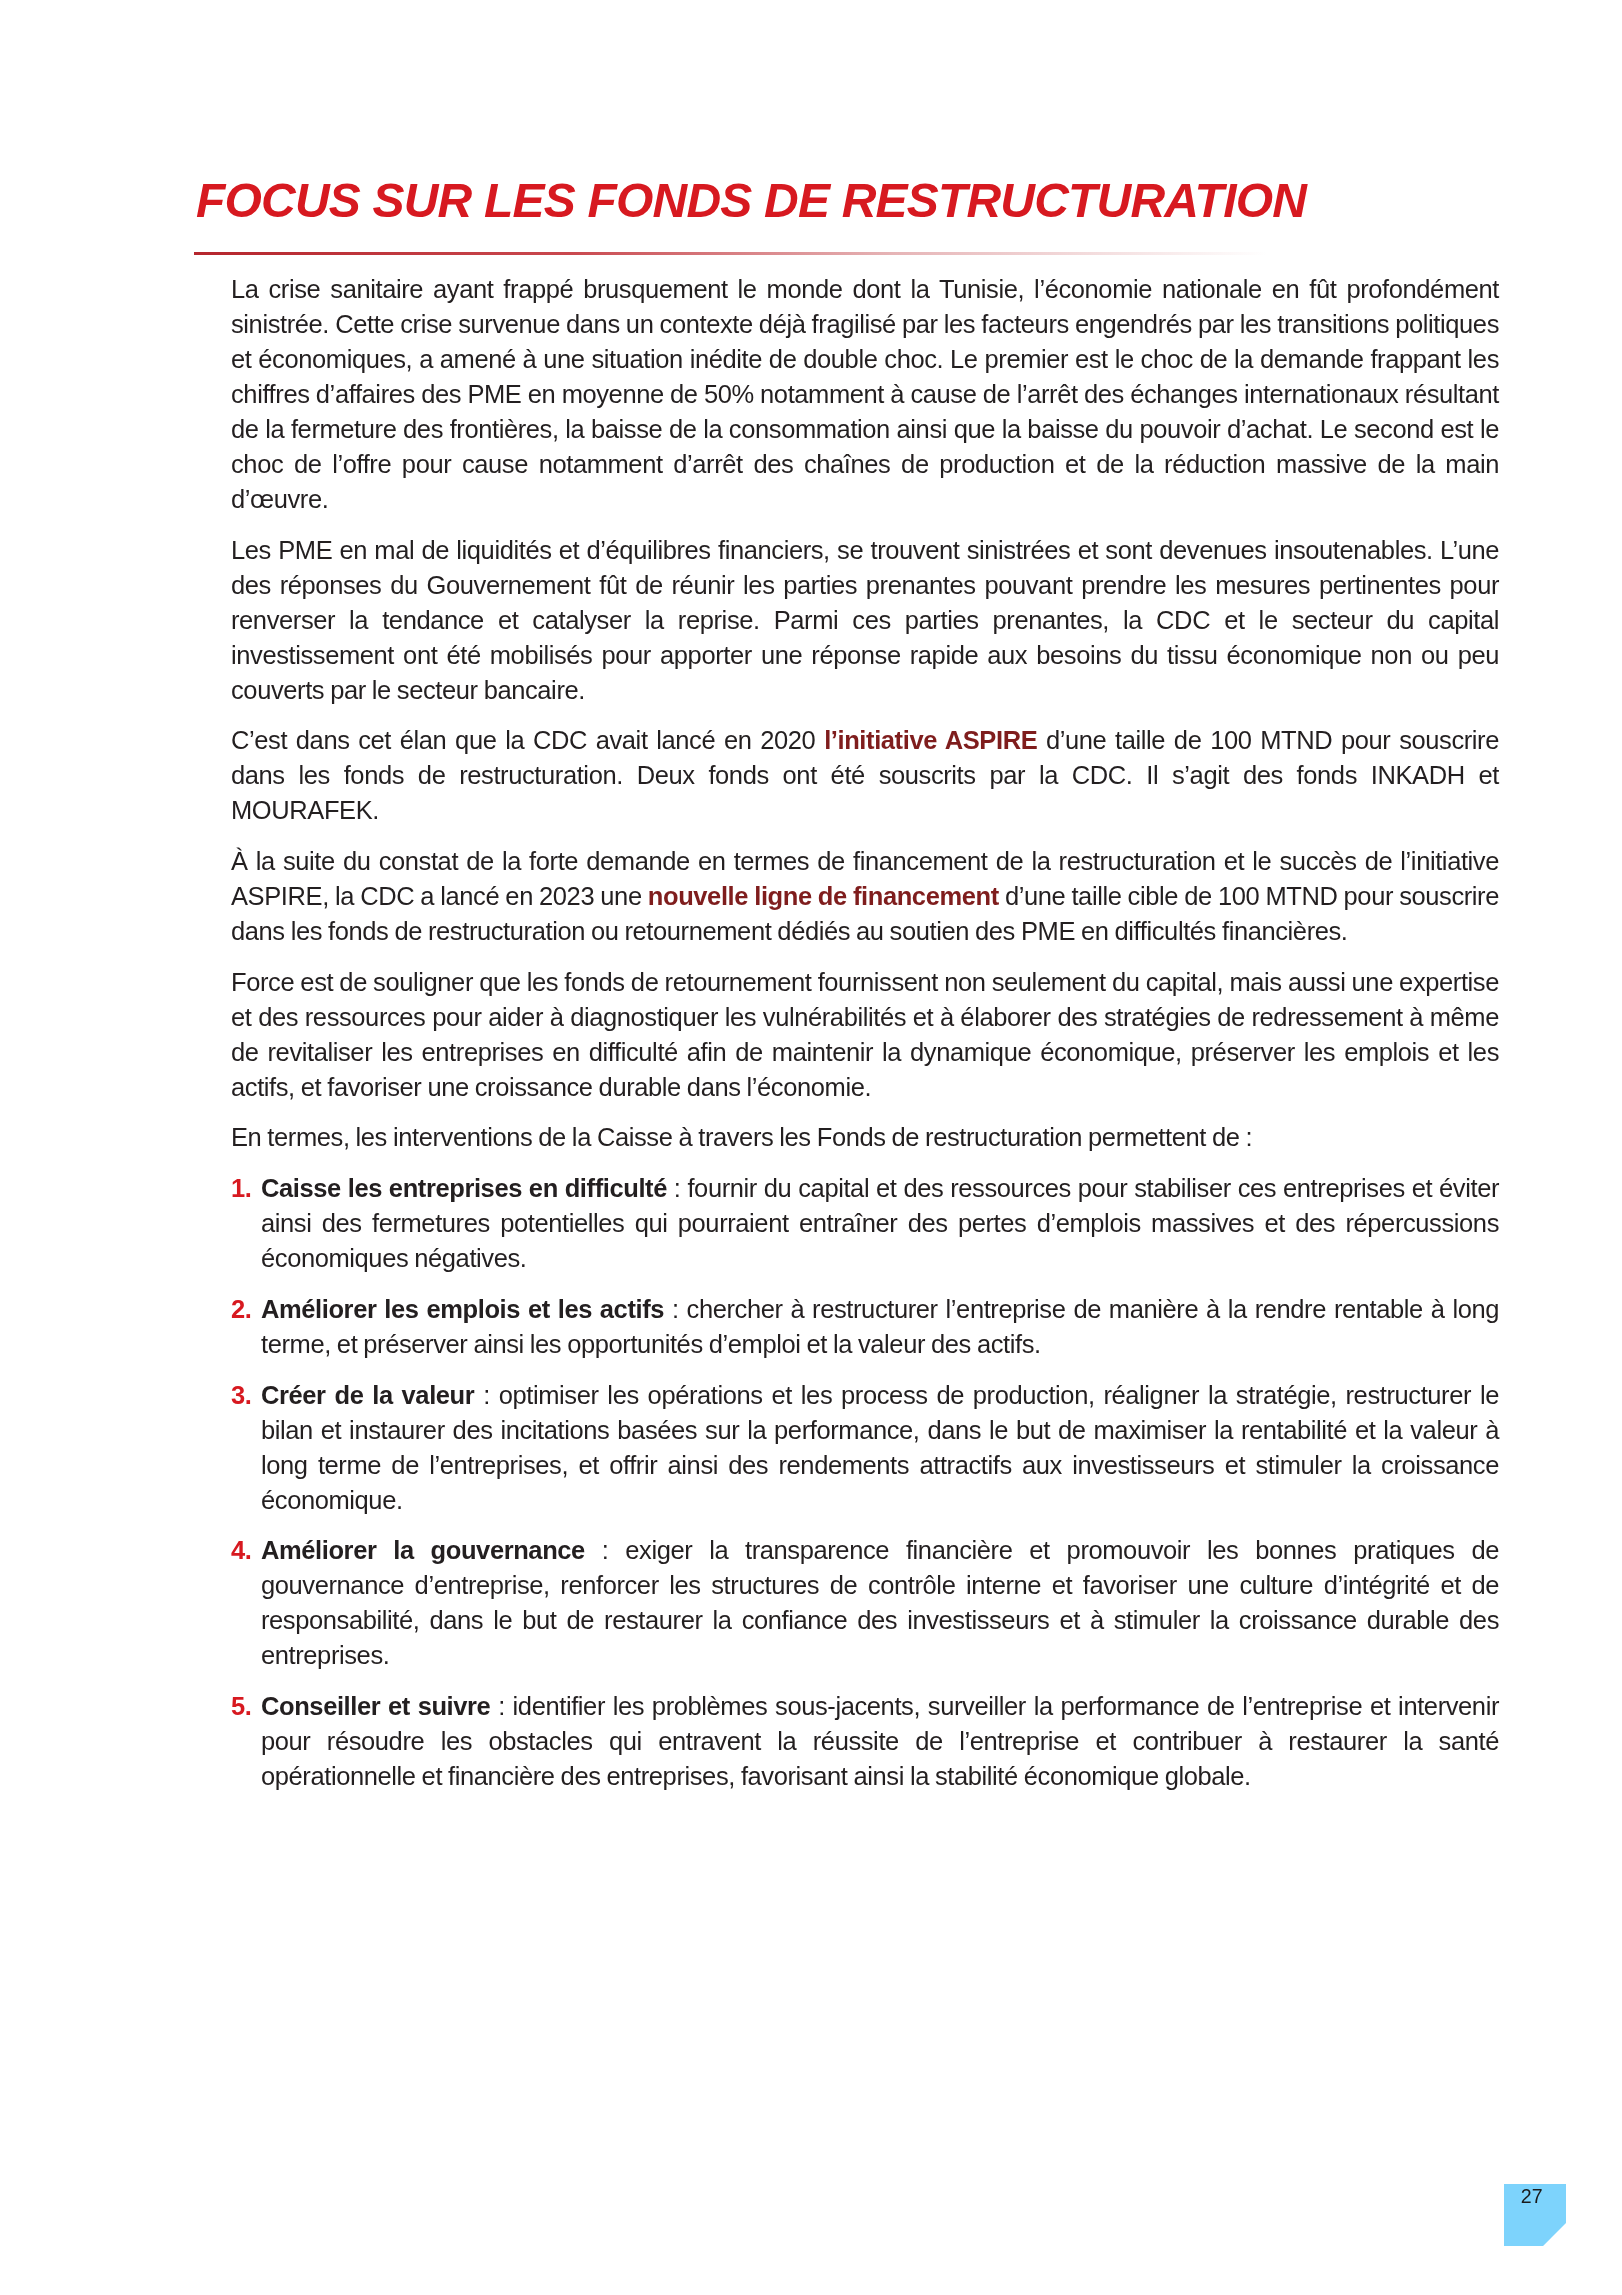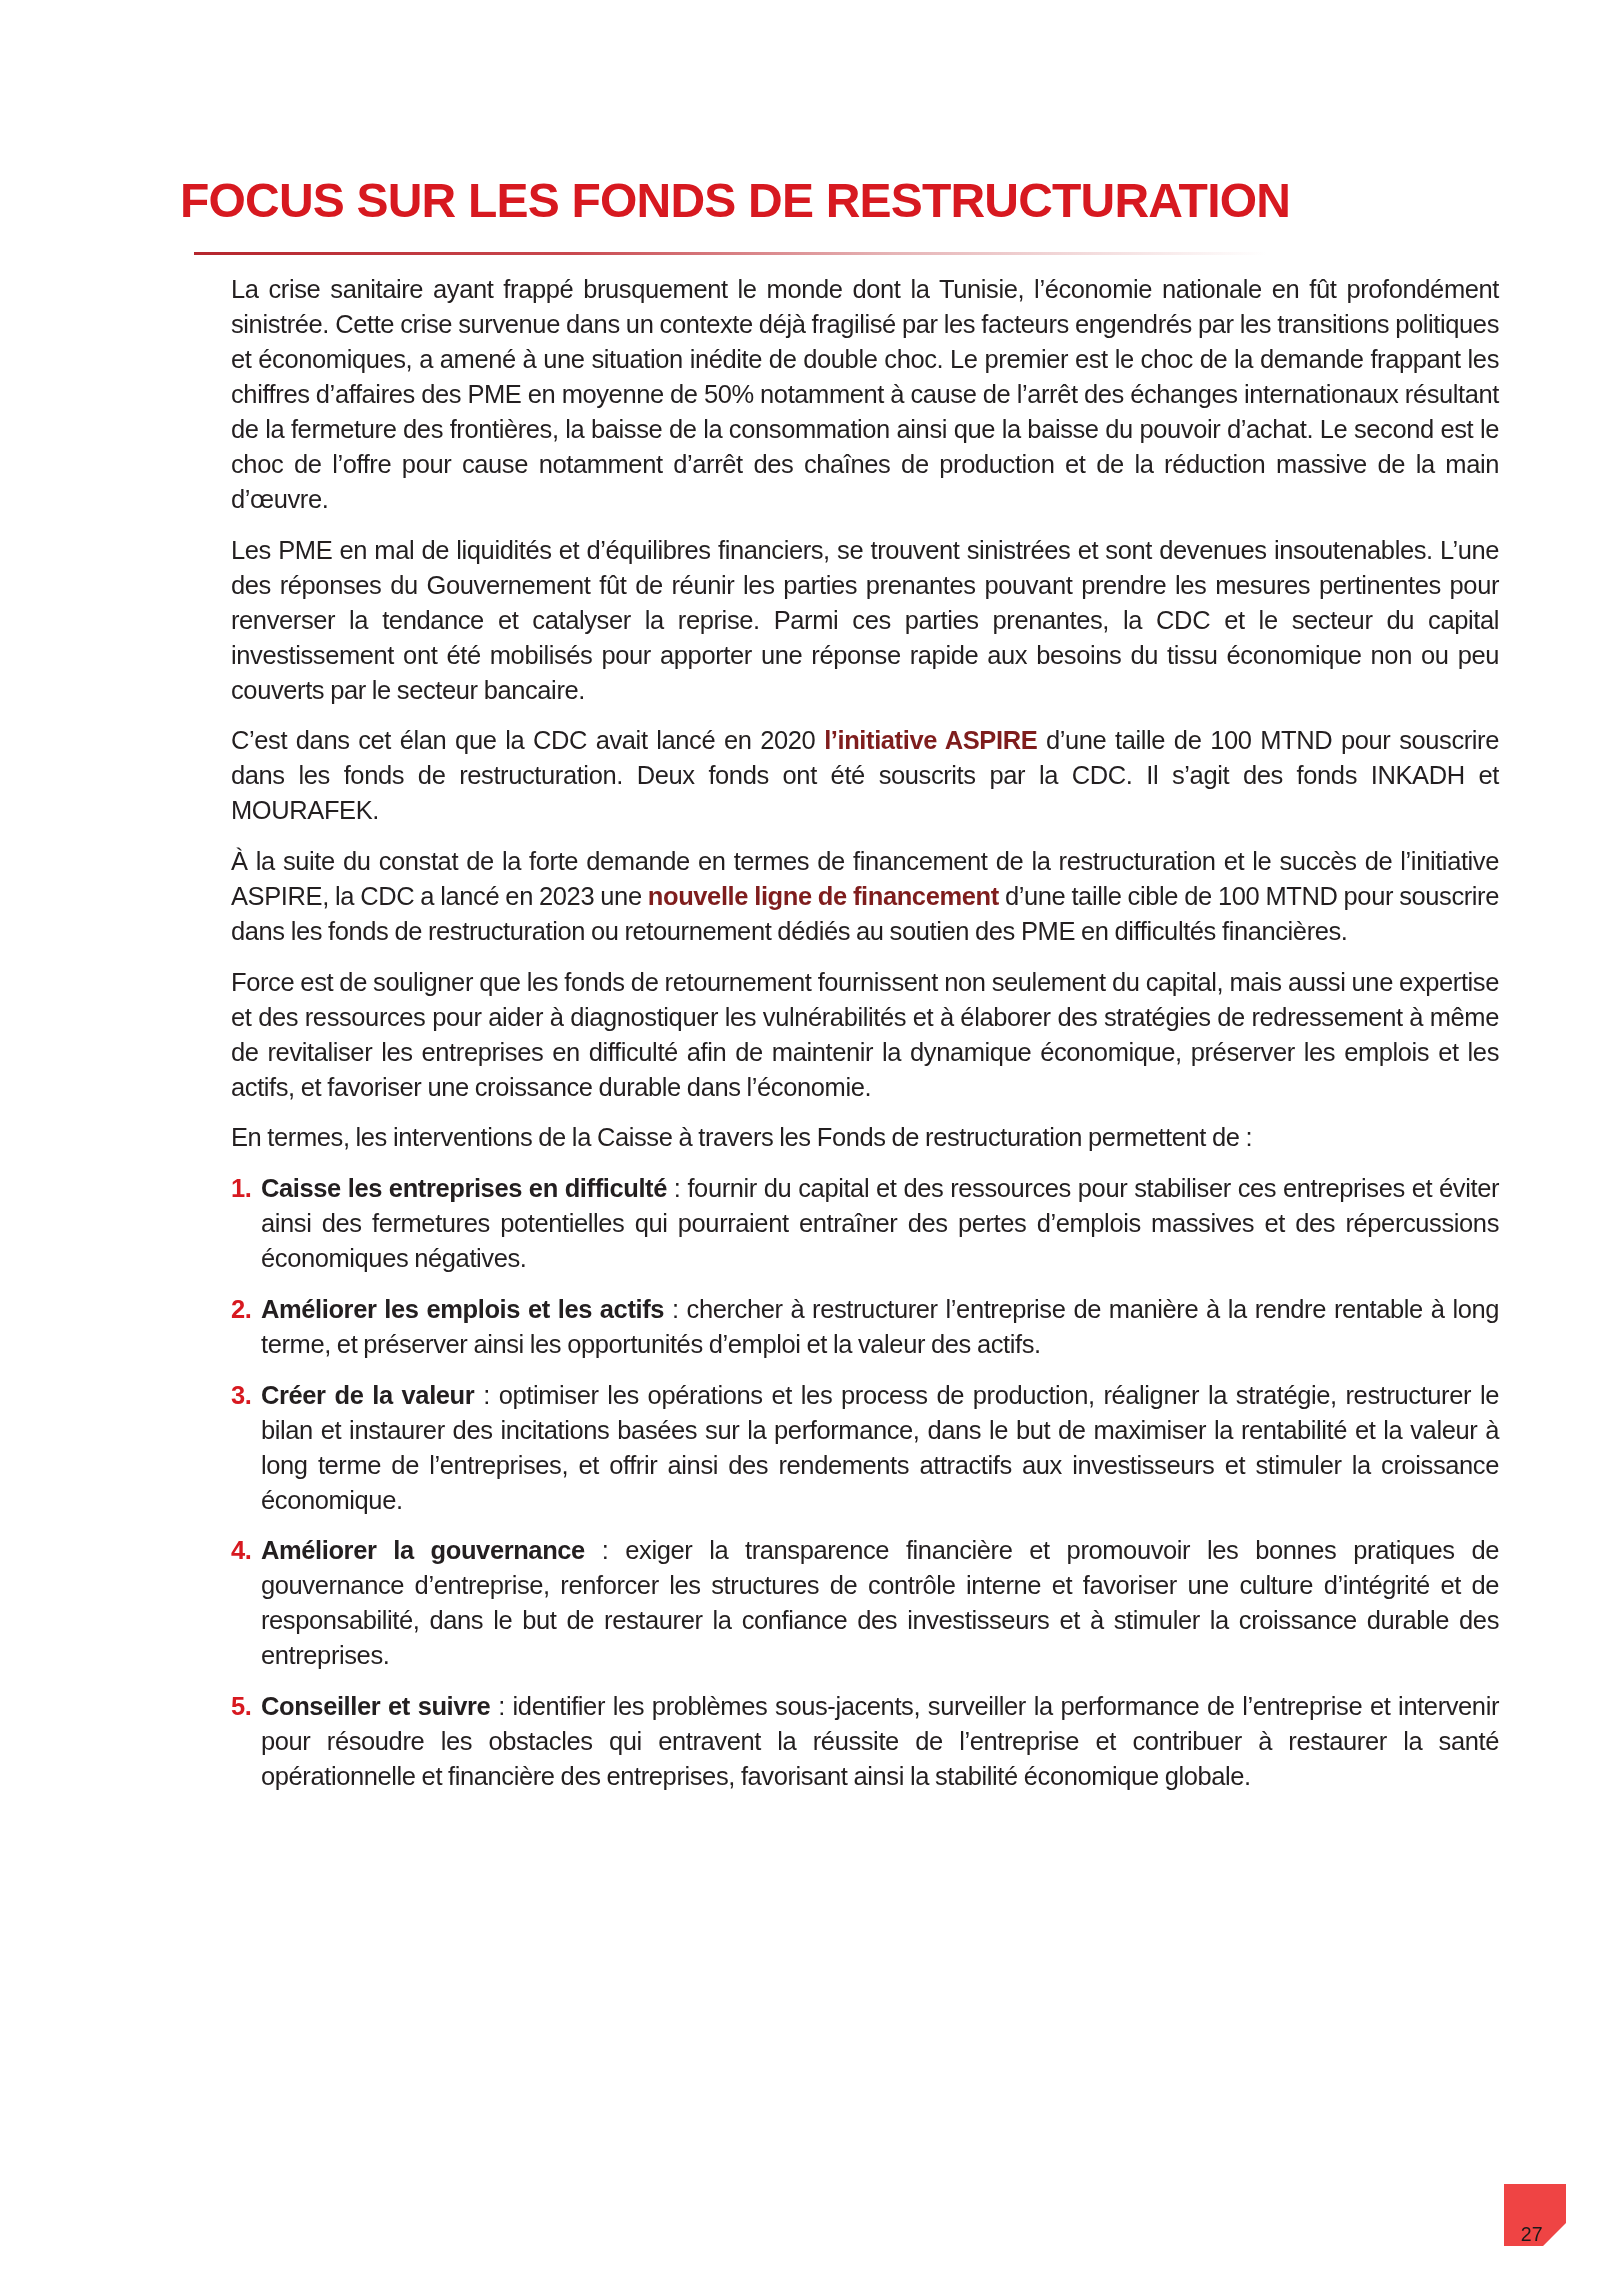--- a/index.html
+++ b/index.html
@@ -10,30 +10,31 @@
     body {
       width: 1622px;
       height: 2295px;
       position: relative;
       overflow: hidden;
       font-family: "Liberation Sans", sans-serif;
       color: #231f20;
     }
     .page-title {
       position: absolute;
-      left: 180px;
+      left: 196px;
       top: 171px;
       margin: 0;
       font-family: "Liberation Sans", sans-serif;
       font-weight: bold;
       font-size: 48px;
       line-height: 59px;
       color: #d71920;
       letter-spacing: -0.8px;
       white-space: nowrap;
+      font-style: italic;
     }
     .title-rule {
       position: absolute;
       left: 194px;
       top: 252px;
       width: 1073px;
       height: 2.6px;
       background: linear-gradient(to right, #b5262d 0%, #c9484e 35%, #e6b4b6 65%, rgba(255,255,255,0) 100%);
     }
     .content {
@@ -79,24 +80,24 @@
     }
     .list-term {
       font-weight: bold;
     }
     .page-badge {
       position: absolute;
       left: 1504px;
       top: 2184px;
       width: 62px;
       height: 62px;
-      background: #ef4444;
+      background: #7dd3fc;
       clip-path: polygon(0 0, 100% 0, 100% 63%, 63% 100%, 0 100%);
       display: flex;
-      align-items: flex-end;
+      align-items: flex-start;
       justify-content: center;
     }
     .page-number {
       font-family: "Liberation Sans", sans-serif;
       font-size: 19.6px;
       color: #1a1a1a;
       margin-right: 6.5px;
       margin-top: 1.3px;
     }
   </style>

